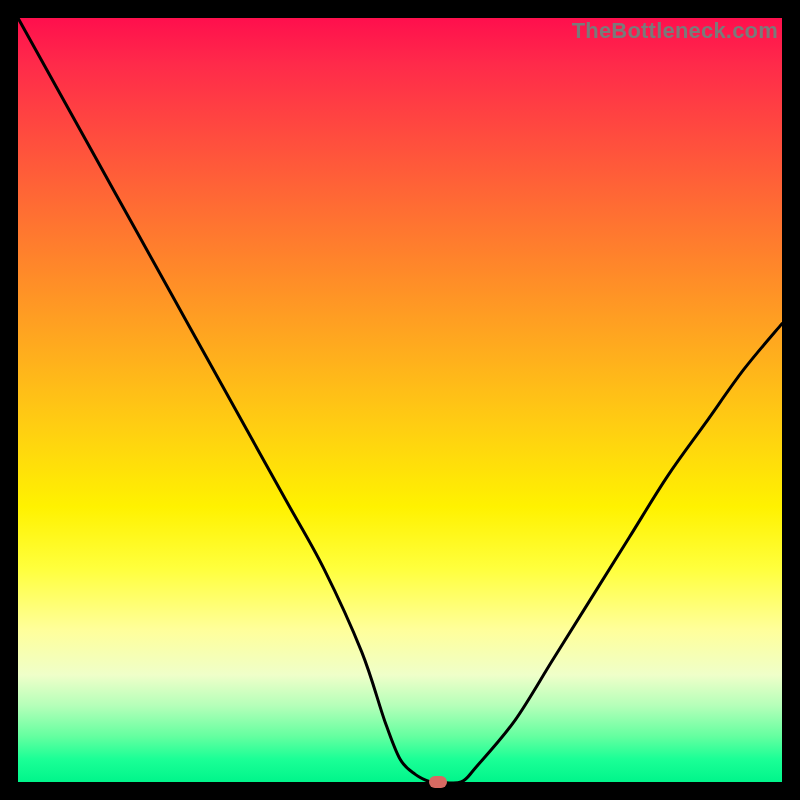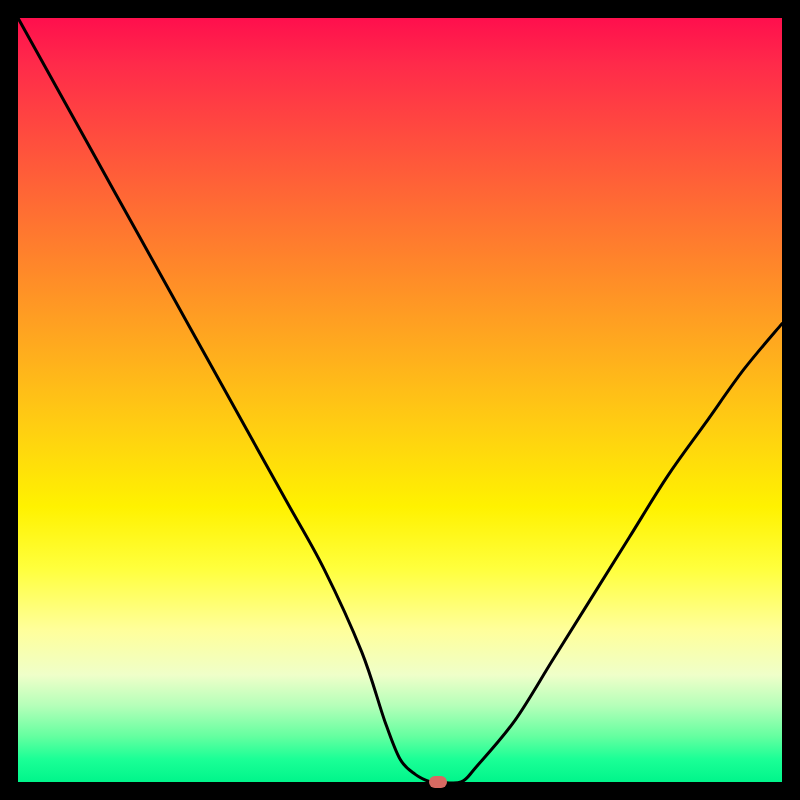--- a/index.html
+++ b/index.html
@@ -69,20 +69,21 @@
     border-radius: 6px;
     transform: translate(-50%, -50%);
   }
 </style>
 </head>
 <body>
 
 <div class="frame">
   <div class="plot">
 
+    <div class="watermark">TheBottleneck.com</div>
 
     <svg class="curve" viewBox="0 0 764 764" preserveAspectRatio="none">
       <path id="curve-path" fill="none" stroke="#000" stroke-width="3" stroke-linecap="round" stroke-linejoin="round" d="M 0 0 C 6.366666666666667 11.459999999999999 25.46666666666667 45.83999999999999 38.2 68.75999999999999 C 50.93333333333334 91.67999999999999 63.66666666666667 114.59999999999998 76.4 137.51999999999998 C 89.13333333333334 160.43999999999997 101.86666666666666 183.35999999999999 114.6 206.27999999999997 C 127.33333333333333 229.19999999999996 140.06666666666666 252.11999999999998 152.8 275.03999999999996 C 165.53333333333336 297.96 178.26666666666668 320.87999999999994 191 343.79999999999995 C 203.73333333333332 366.71999999999997 216.46666666666667 389.64 229.2 412.56 C 241.9333333333333 435.48 254.66666666666663 458.4 267.4 481.32 C 280.1333333333333 504.24 292.8666666666667 524.6133333333332 305.6 550.0799999999999 C 318.33333333333337 575.5466666666666 333.61333333333334 608.6533333333333 343.8 634.12 C 353.9866666666667 659.5866666666667 360.3533333333333 685.0533333333333 366.71999999999997 702.88 C 373.08666666666664 720.7066666666667 376.90666666666664 732.1666666666667 382 741.08 C 387.09333333333336 749.9933333333333 392.1866666666667 752.54 397.28000000000003 756.36 C 402.37333333333333 760.1800000000001 408.74 762.7266666666667 412.56 764 C 416.38 765.2733333333333 415.10666666666674 764 420.20000000000005 764 C 425.29333333333335 764 436.7533333333333 766.5466666666666 443.11999999999995 764 C 449.4866666666666 761.4533333333334 449.4866666666666 758.9066666666668 458.4 748.72 C 467.31333333333333 738.5333333333333 483.8666666666667 720.7066666666667 496.6 702.88 C 509.33333333333337 685.0533333333333 522.0666666666666 662.1333333333333 534.8 641.76 C 547.5333333333333 621.3866666666667 560.2666666666667 601.0133333333333 573 580.64 C 585.7333333333333 560.2666666666667 598.4666666666667 539.8933333333333 611.2 519.52 C 623.9333333333334 499.14666666666665 636.6666666666666 477.5 649.4 458.4 C 662.1333333333333 439.29999999999995 674.8666666666667 422.74666666666667 687.6 404.92 C 700.3333333333334 387.09333333333336 713.0666666666666 367.99333333333334 725.8 351.44 C 738.5333333333333 334.88666666666666 757.6333333333333 313.24 764 305.6"></path>
     </svg>
 
     <div id="marker" class="marker" style="left: 420.2px; top: 764px;"></div>
   </div>
 </div>
 
 </body></html>

